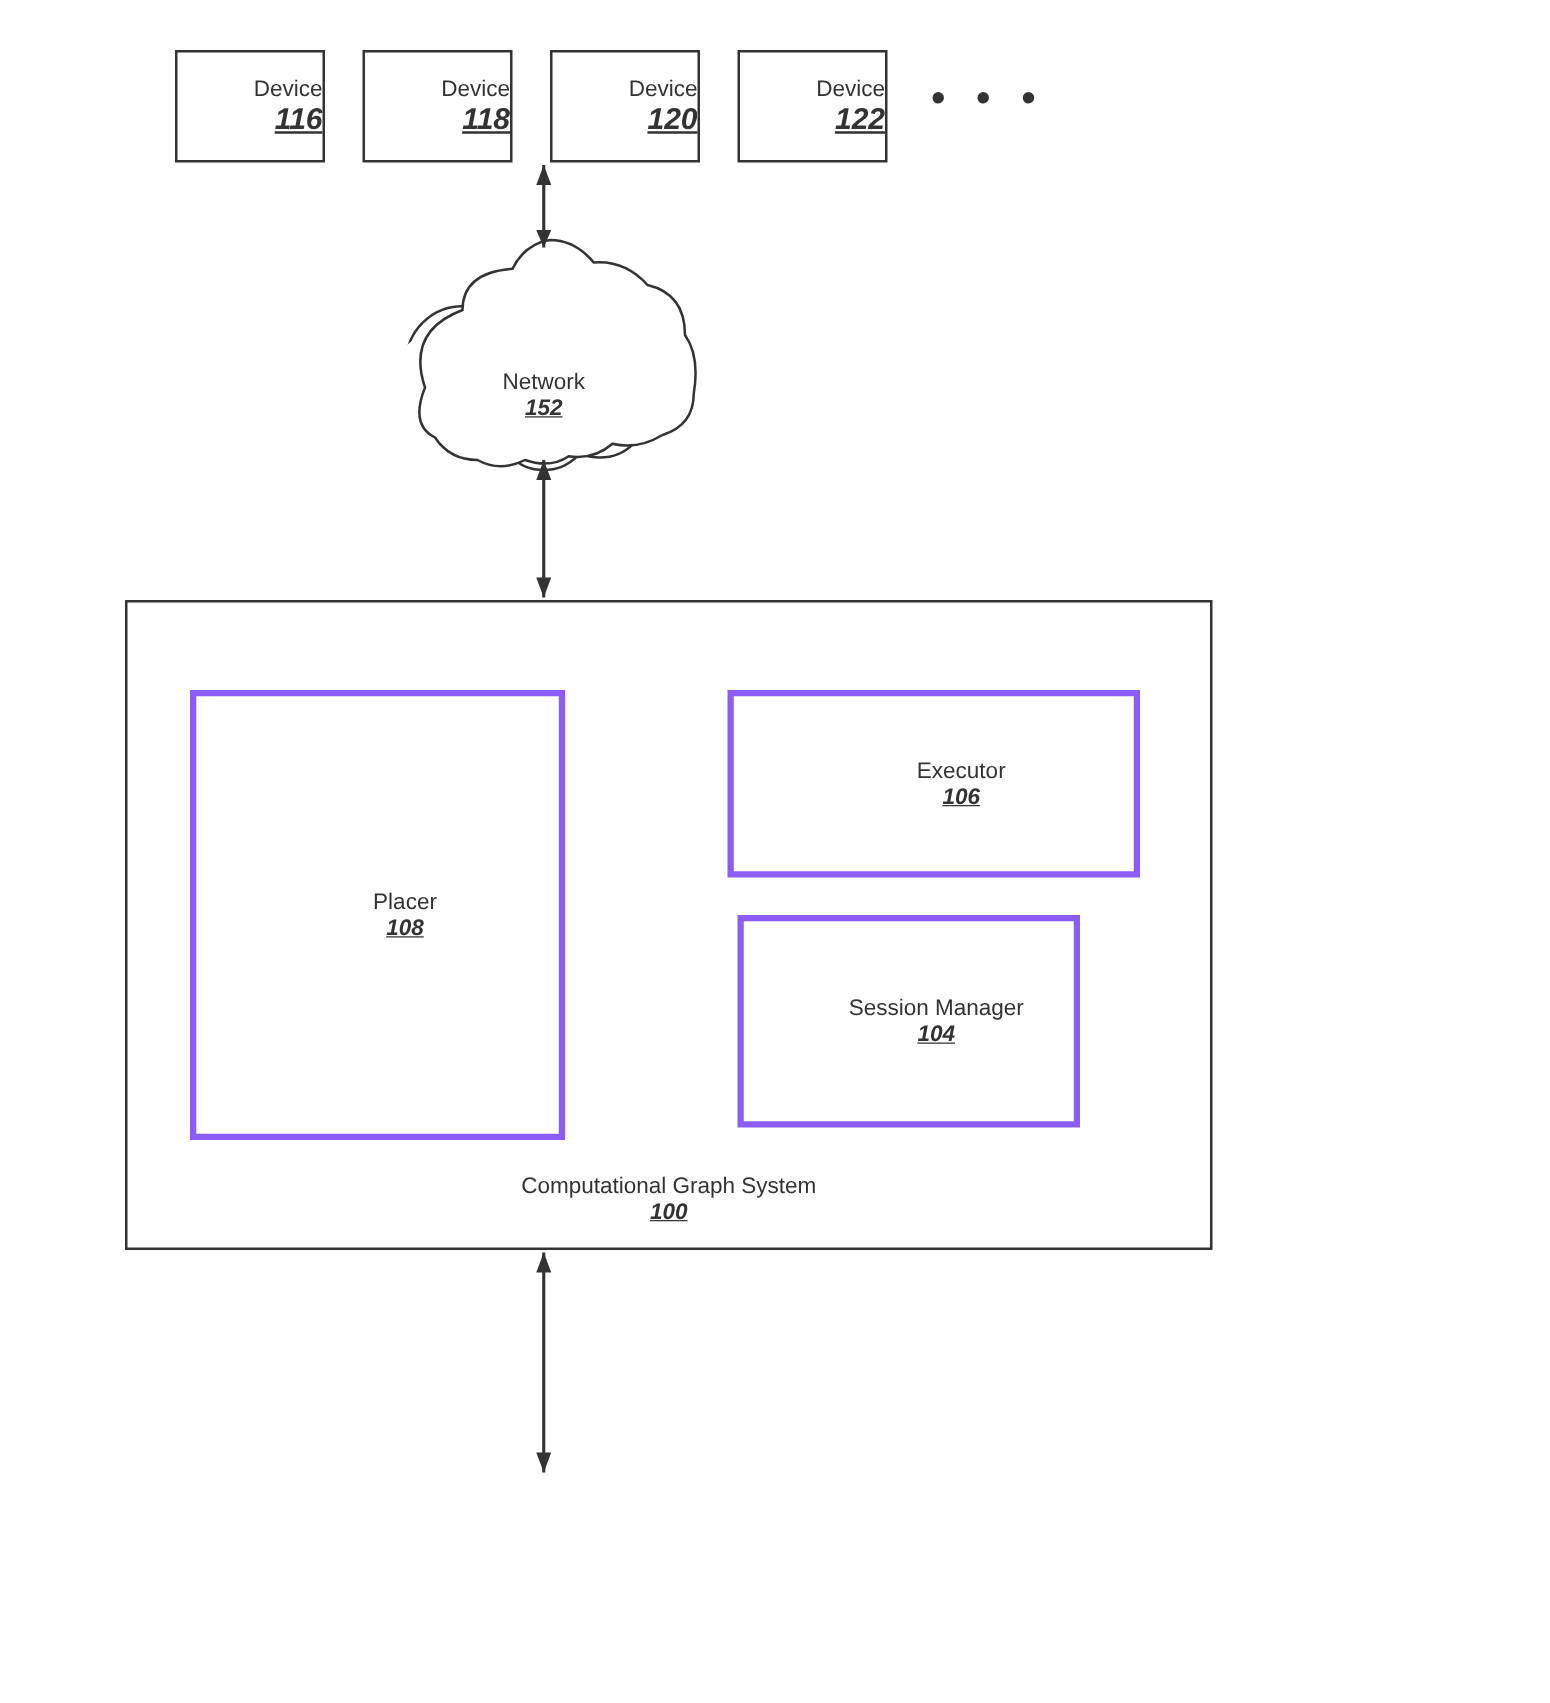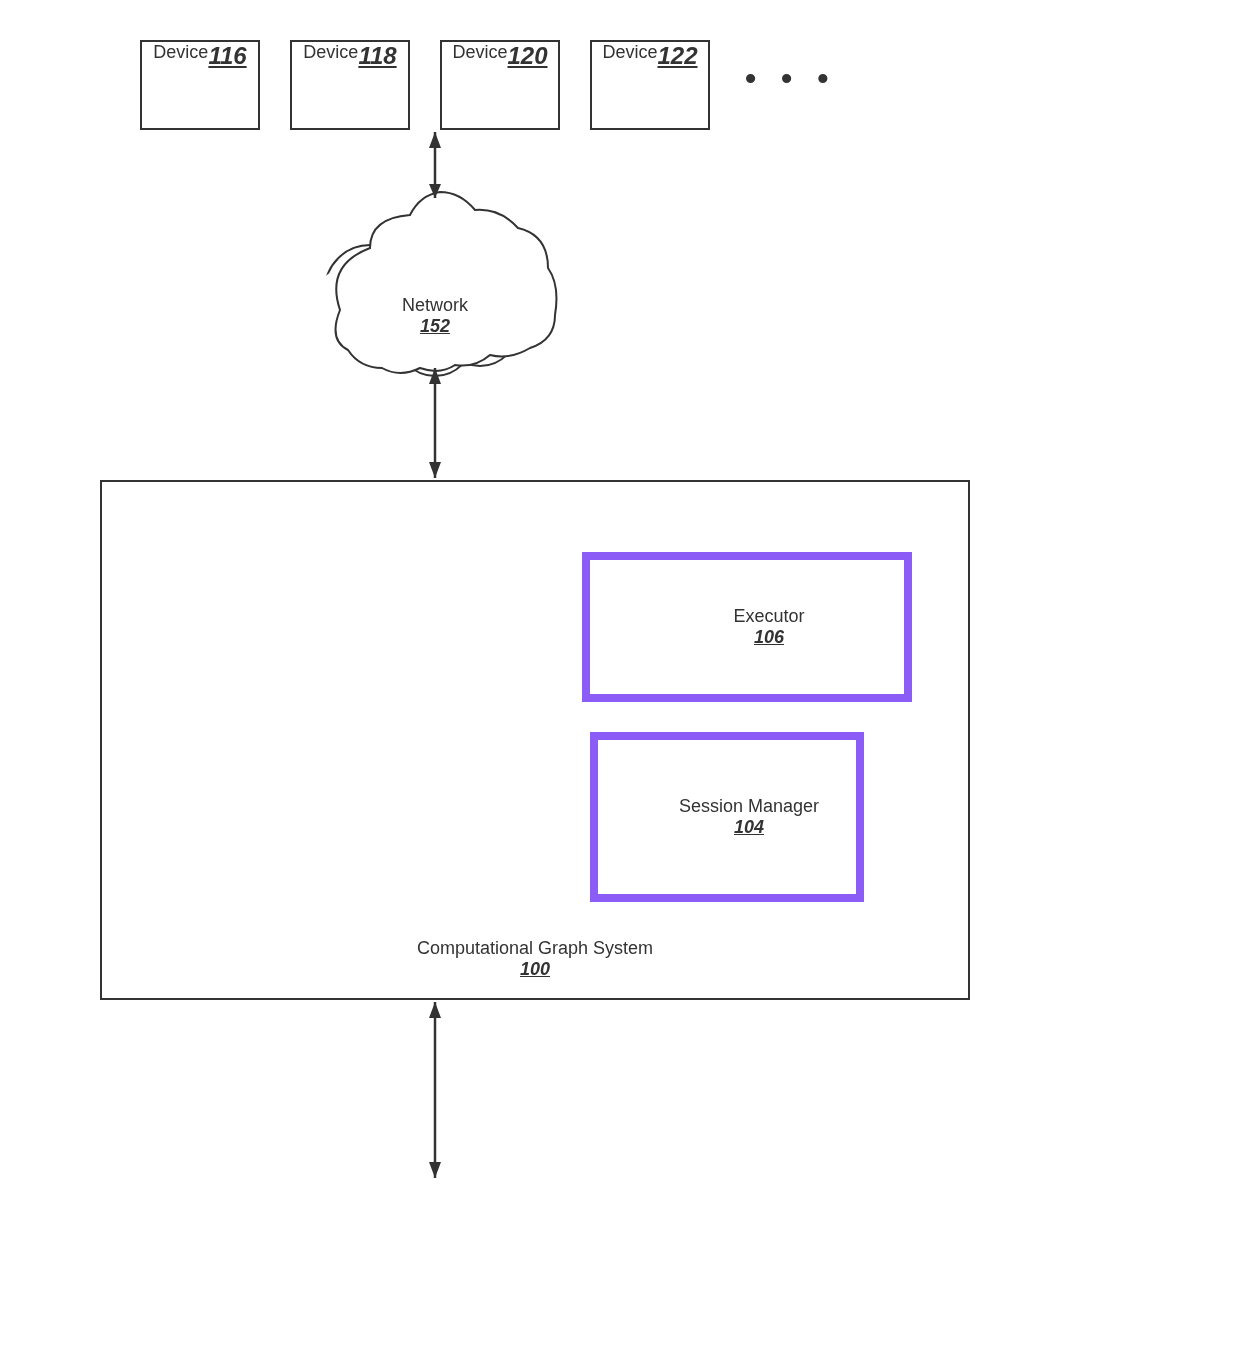--- a/index.html
+++ b/index.html
@@ -18,22 +18,22 @@
       width: 1240px;
       height: 1362px;
     }
 
     
     .device-box {
       position: absolute;
       border: 2px solid #333;
       background: #fff;
       display: flex;
-      flex-direction: row;
-      align-items: flex-start;
+      flex-direction: column;
+      align-items: flex-end;
       justify-content: center;
       width: 120px;
       height: 90px;
     }
 
     .device-label {
       font-size: 18px;
       color: #333;
     }
 
@@ -57,21 +57,21 @@
     
     .system-box {
       position: absolute;
       border: 2px solid #333;
       background: #fff;
     }
 
     
     .component-box {
       position: absolute;
-      border: 8px solid #8b5cf6;
+      border: 5px solid #8b5cf6;
       background: #fff;
       display: flex;
       flex-direction: column;
       align-items: center;
       justify-content: center;
       padding-left: 44px;
     }
 
     .comp-label {
       font-size: 18px;
@@ -189,20 +189,24 @@
 
   <div class="dots" style="left:745px; top:60px;">• • •</div>
 
   <div style="position:absolute; left:375px; top:283px; width:120px; text-align:center;margin-top:12px;">
     <div style="font-size:18px; color:#333;">Network</div>
     <div style="font-size:18px; font-weight:bold; text-decoration:underline; font-style:italic; color:#333;">152</div>
   </div>
 
   <div class="system-box" style="left:100px; top:480px; width:870px; height:520px;">
 
+    <div class="component-box" style="left:50px; top:70px; width:300px; height:360px;">
+      <span class="comp-label">Placer</span>
+      <span class="comp-number">108</span>
+    </div>
 
     <div class="component-box" style="left:480px; top:70px; width:330px; height:150px;">
       <span class="comp-label">Executor</span>
       <span class="comp-number">106</span>
     </div>
 
     <div class="component-box" style="left:488px; top:250px; width:274px; height:170px;">
       <span class="comp-label">Session Manager</span>
       <span class="comp-number">104</span>
     </div>

